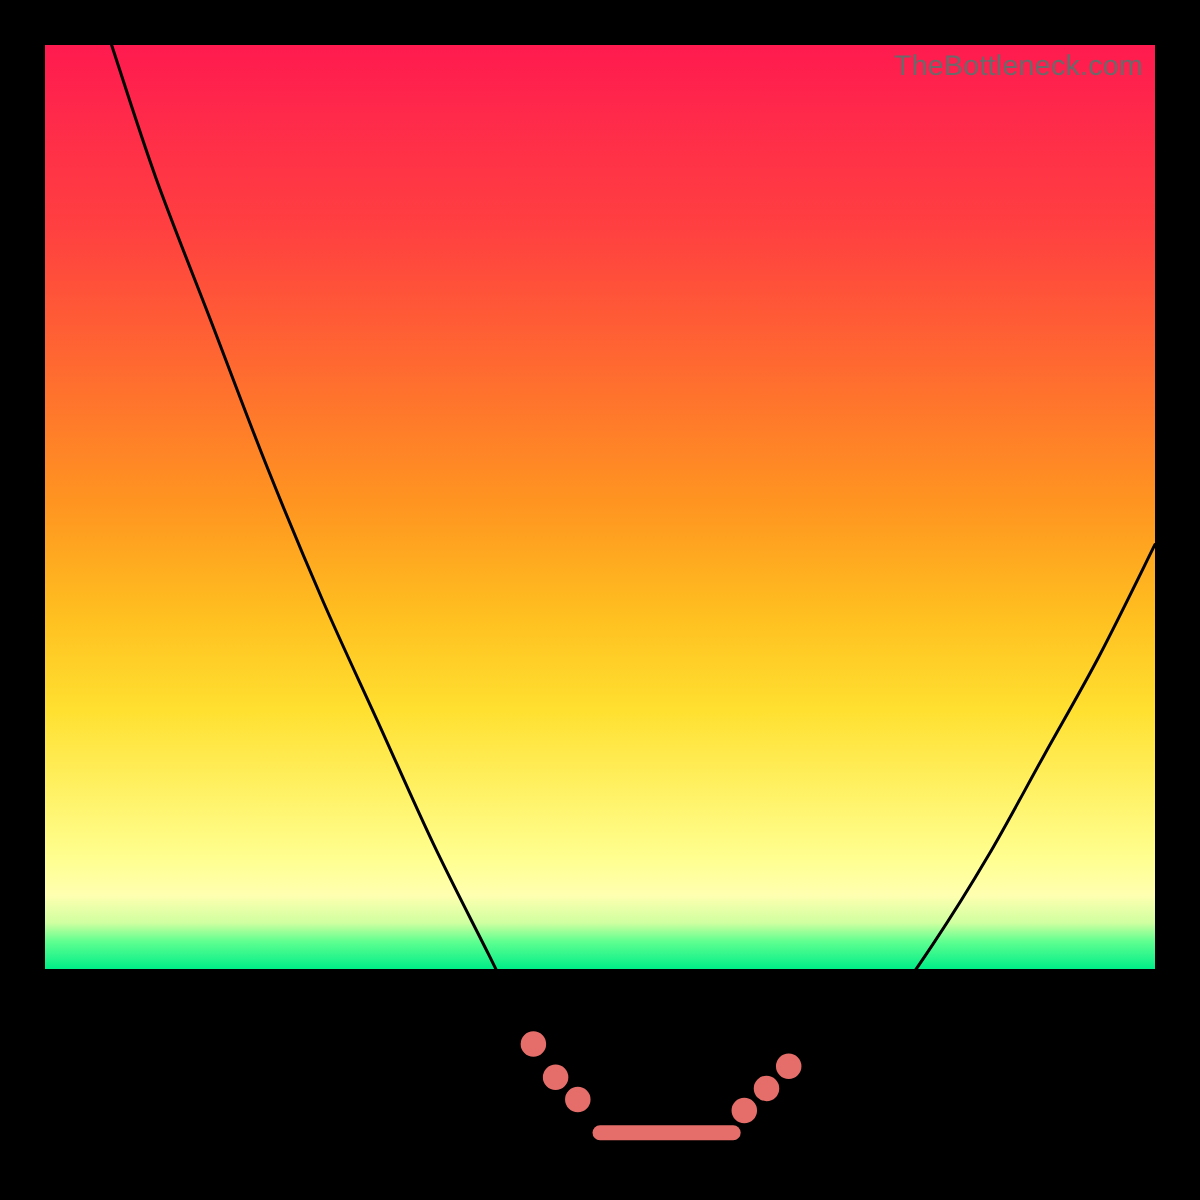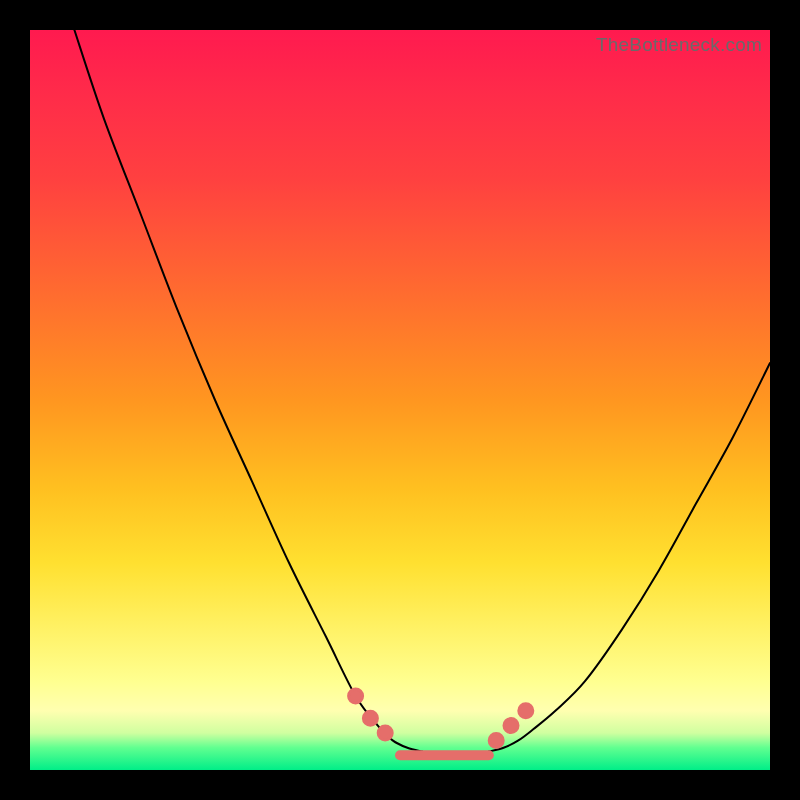--- a/index.html
+++ b/index.html
@@ -15,21 +15,21 @@
     position: absolute;
     left: 0; top: 0;
     width: 800px; height: 800px;
     background: #000;
   }
   .plot {
     position: absolute;
     left: 30px;
     top: 30px;
     width: 740px;
-    height: 740px;
+    height: 616px;
     background: linear-gradient(
       to bottom,
       #ff1a4f 0%,
       #ff2a4a 8%,
       #ff4040 20%,
       #ff6a30 35%,
       #ff9620 50%,
       #ffc020 62%,
       #ffe030 72%,
       #fff060 80%,

